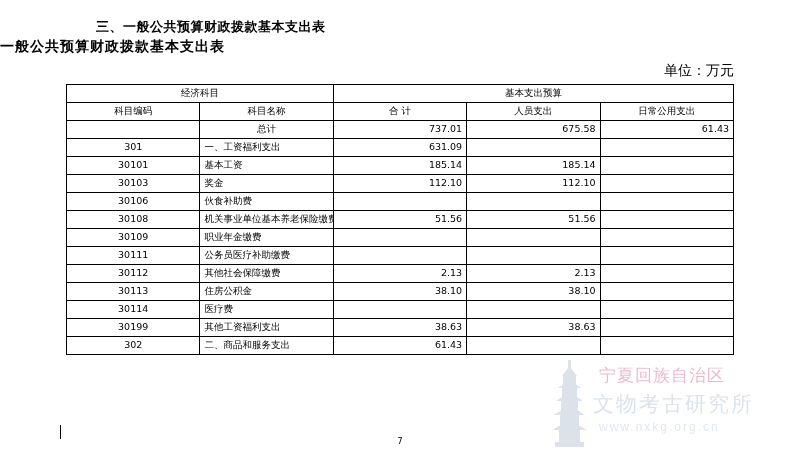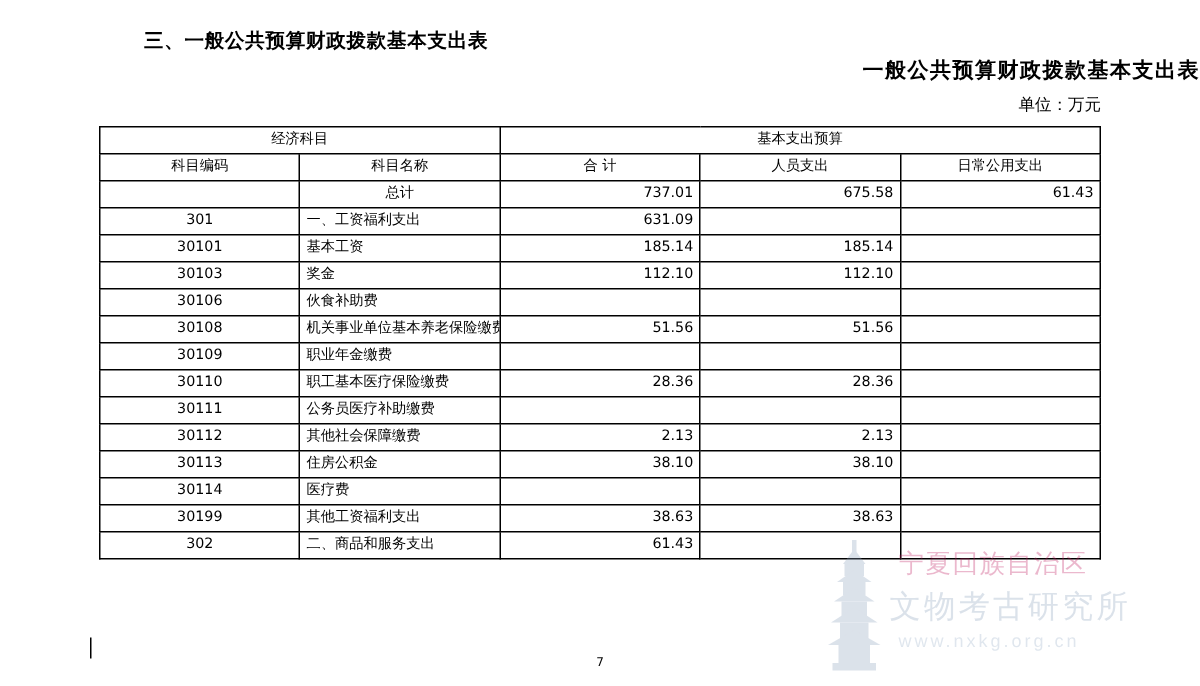--- a/index.html
+++ b/index.html
@@ -29,31 +29,31 @@
     font-size: 13px;
     font-weight: bold;
     letter-spacing: 0.5px;
     font-family: "DejaVu Sans", sans-serif;
   }
   .doc-title {
     position: absolute;
     left: 0;
     right: 0;
     top: 38px;
-    text-align: right;
+    text-align: left;
     font-size: 14px;
     font-weight: bold;
     letter-spacing: 1px;
     font-family: Liberation Serif, serif;
   }
   .unit-line {
     position: absolute;
     right: 66px;
     top: 62px;
-    font-size: 11px;
+    font-size: 14px;
     font-family: "DejaVu Sans", sans-serif;
   }
   table.budget {
     position: absolute;
     left: 66px;
     top: 84px;
     width: 668px;
     border-collapse: collapse;
     table-layout: fixed;
     font-size: 9.5px;
@@ -206,27 +206,20 @@
           <td class="c-name">机关事业单位基本养老保险缴费</td>
           <td class="c-total">51.56</td>
           <td class="c-pers">51.56</td>
           <td class="c-daily"></td>
         </tr>
         <tr>
           <td class="c-code">30109</td>
           <td class="c-name">职业年金缴费</td>
           <td class="c-total"></td>
           <td class="c-pers"></td>
-          <td class="c-daily"></td>
-        </tr>
-        <tr>
-          <td class="c-code">30110</td>
-          <td class="c-name">职工基本医疗保险缴费</td>
-          <td class="c-total">28.36</td>
-          <td class="c-pers">28.36</td>
           <td class="c-daily"></td>
         </tr>
         <tr>
           <td class="c-code">30111</td>
           <td class="c-name">公务员医疗补助缴费</td>
           <td class="c-total"></td>
           <td class="c-pers"></td>
           <td class="c-daily"></td>
         </tr>
         <tr>

